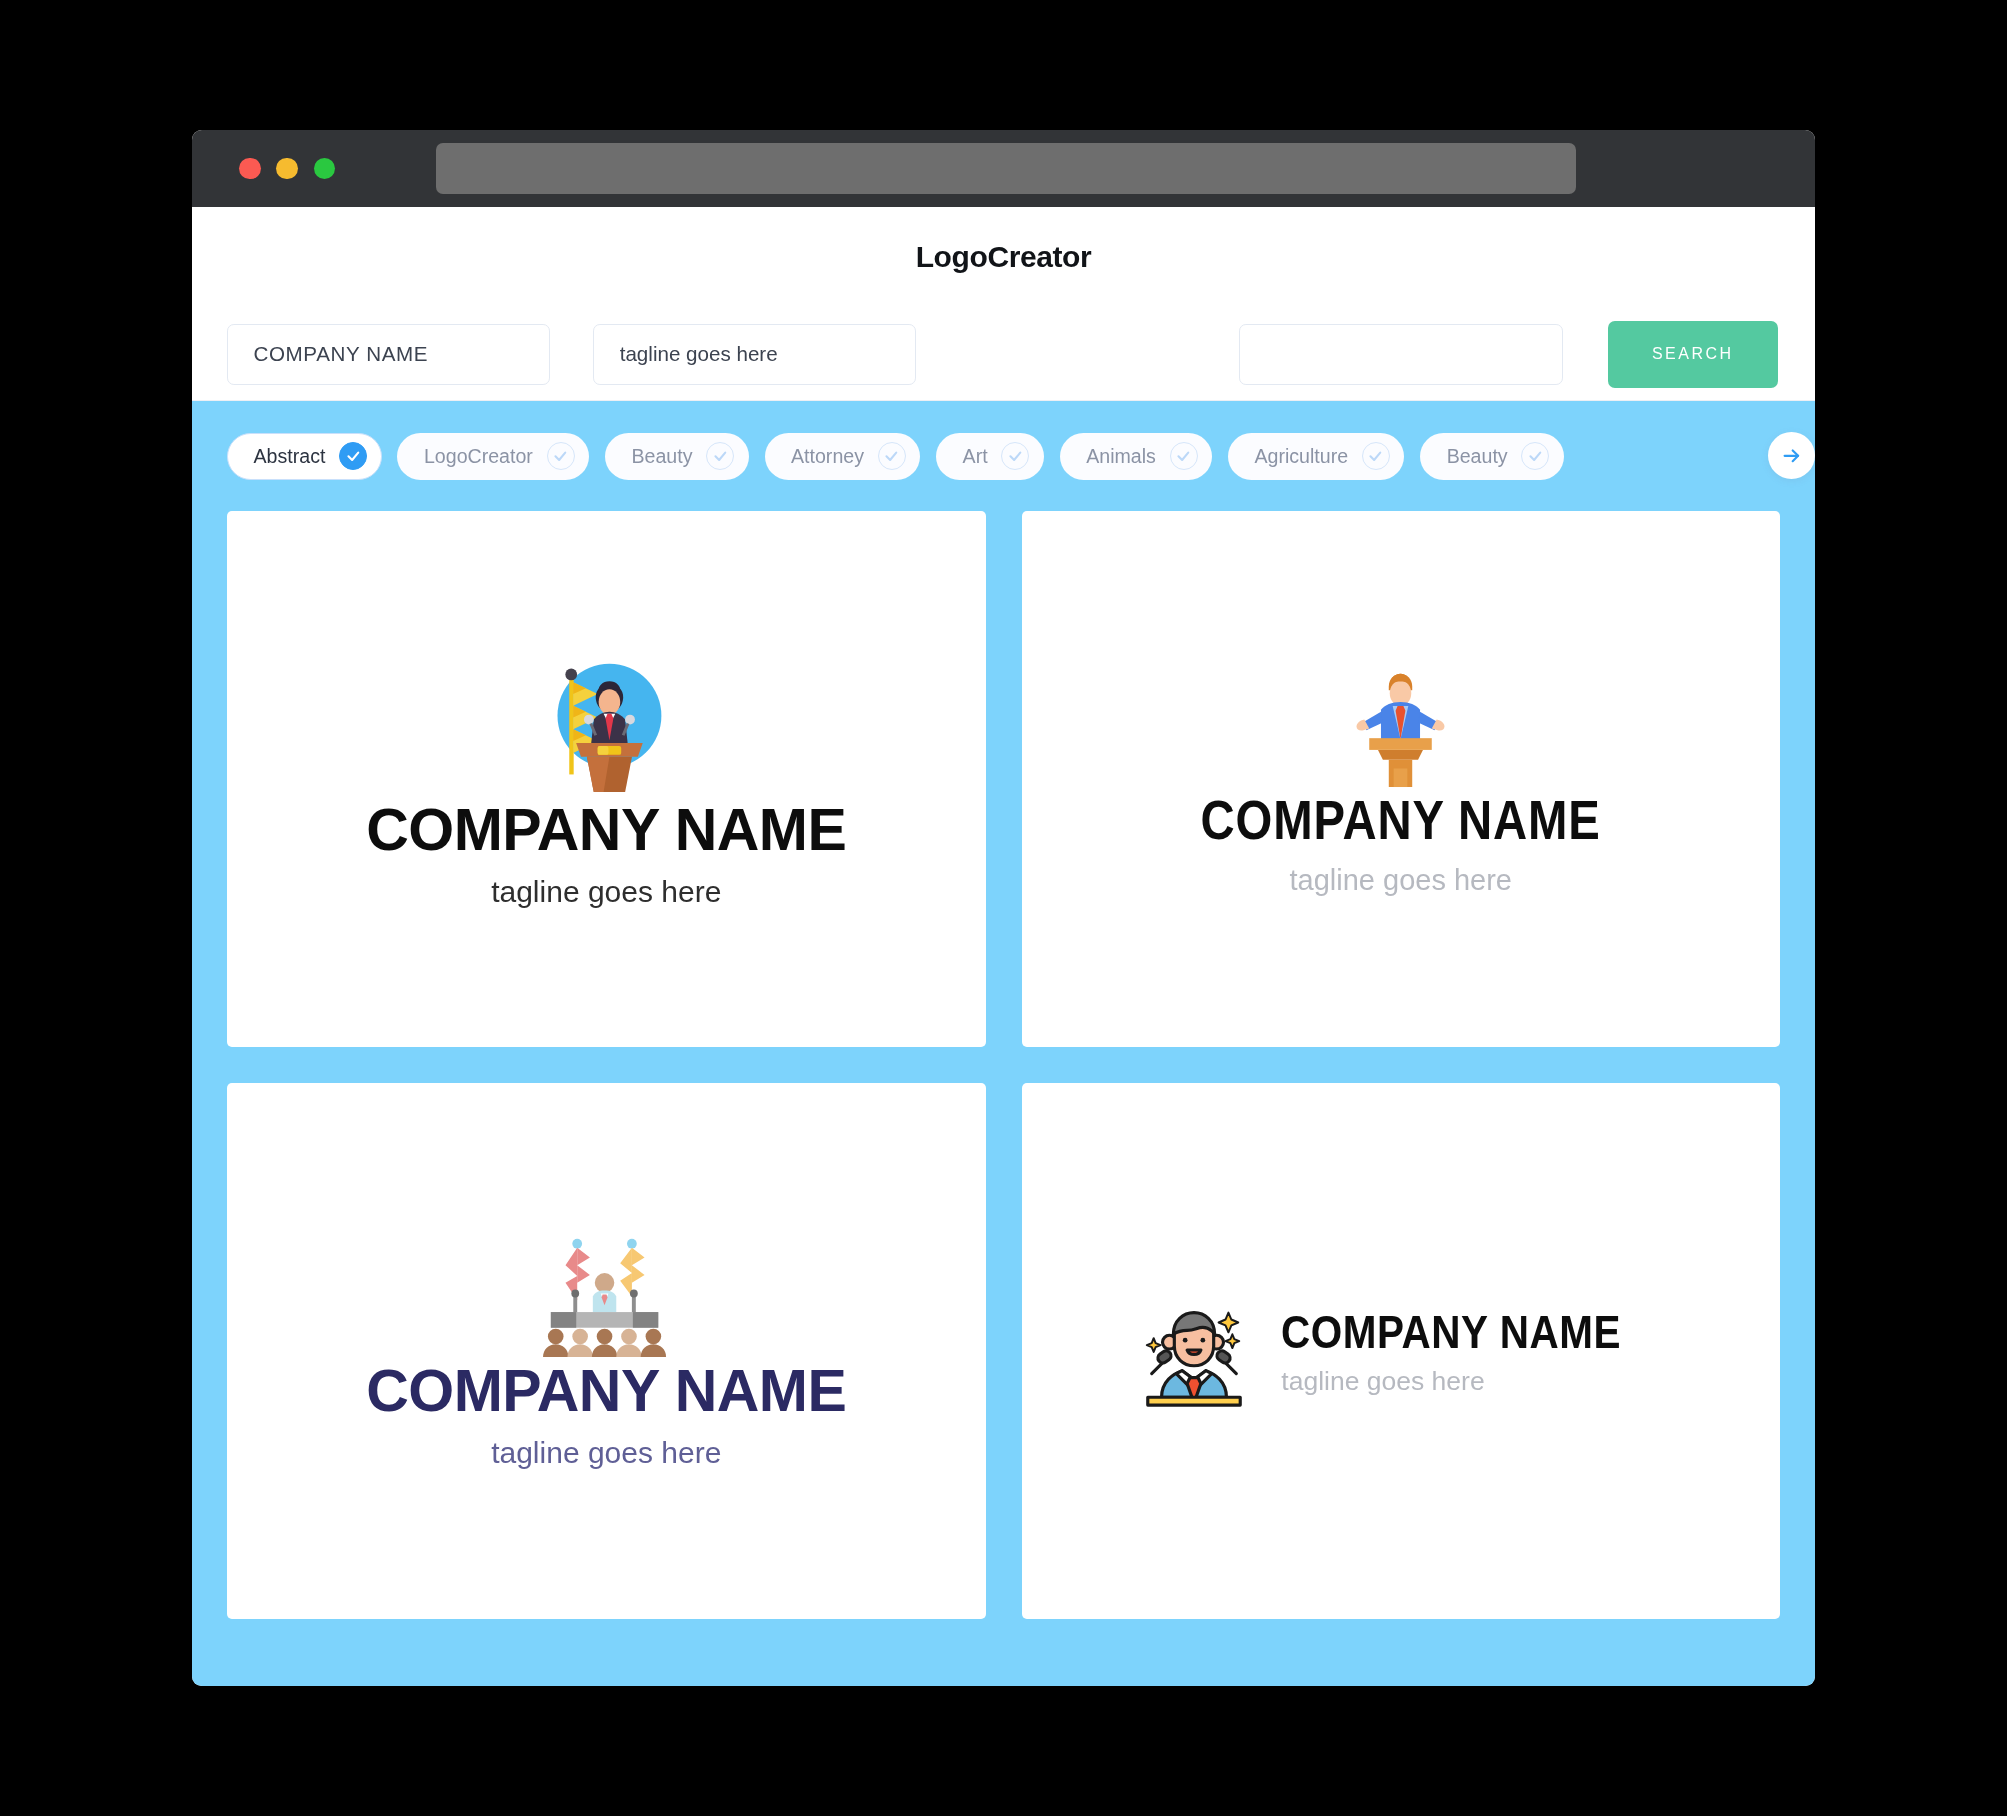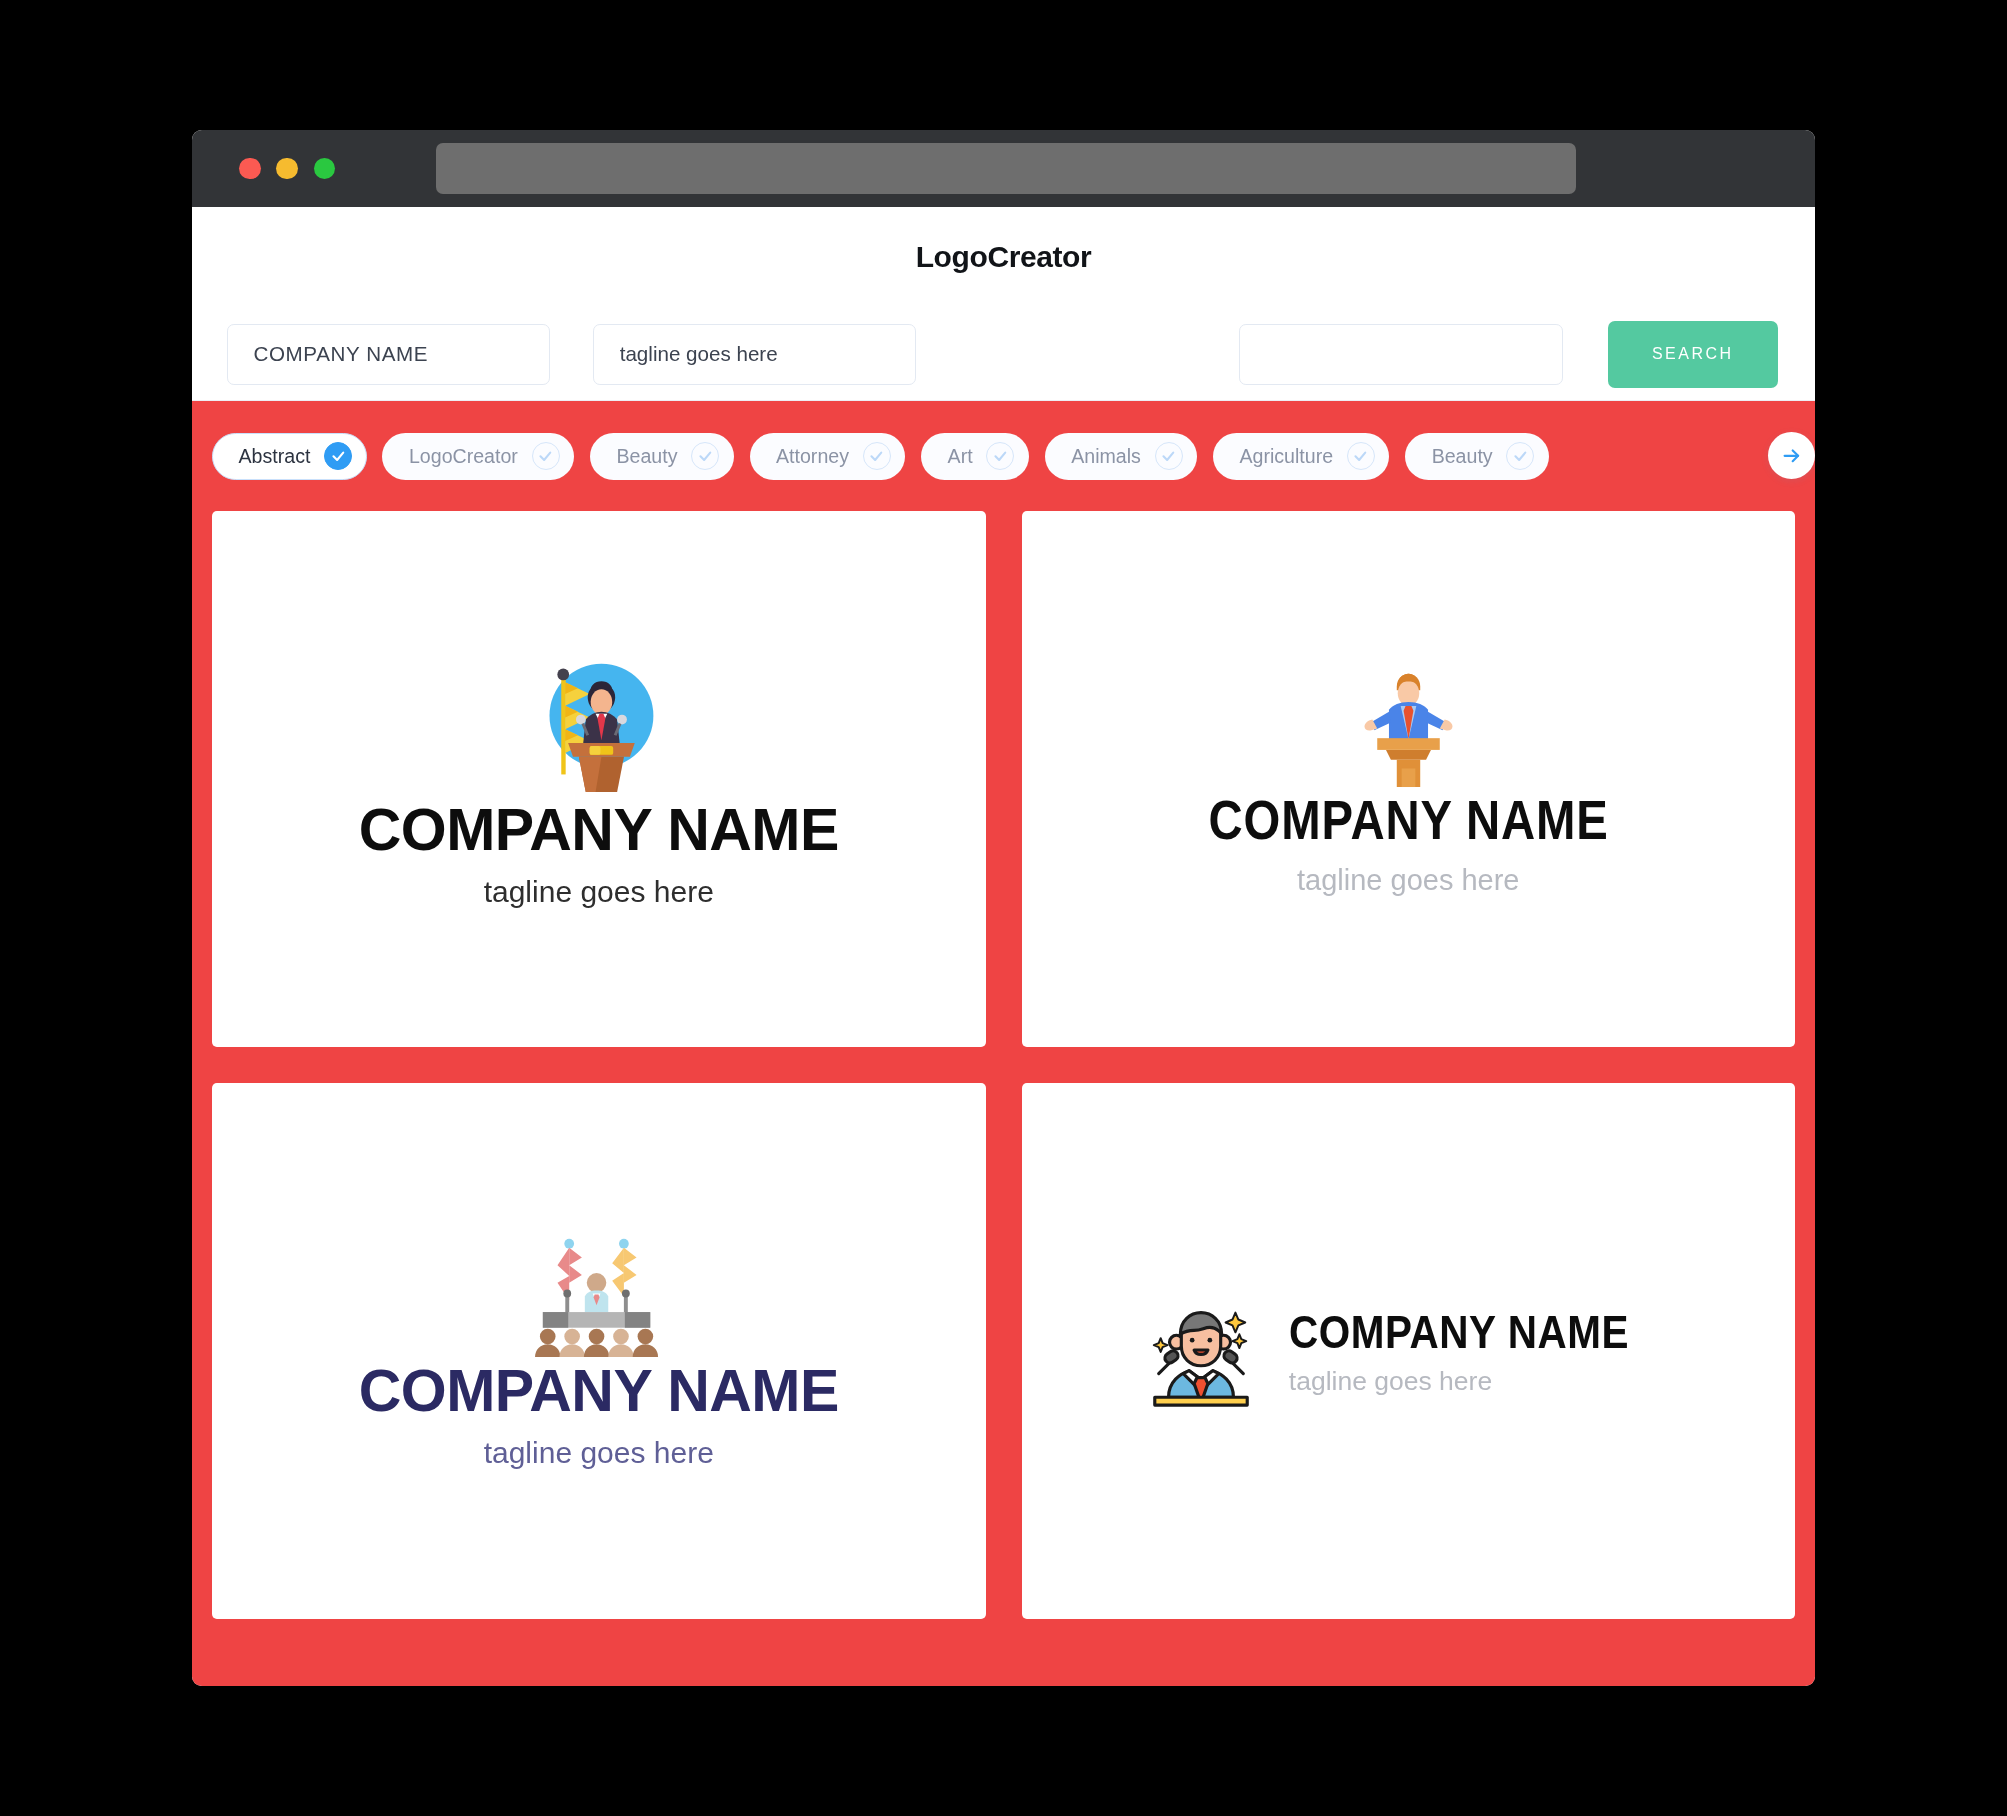--- a/index.html
+++ b/index.html
@@ -117,23 +117,23 @@
     letter-spacing: 2.5px;
     font-family: "Liberation Sans", sans-serif;
     cursor: pointer;
     display: flex;
     align-items: center;
     justify-content: center;
   }
 
   
   .content {
-    background: #ef4444;
+    background: #7dd3fc;
     height: 1285px;
-    padding: 0 20px;
+    padding: 0 35px;
     position: relative;
   }
 
   
   .chips {
     display: flex;
     align-items: center;
     height: 110px;
     position: relative;
     overflow: hidden;

